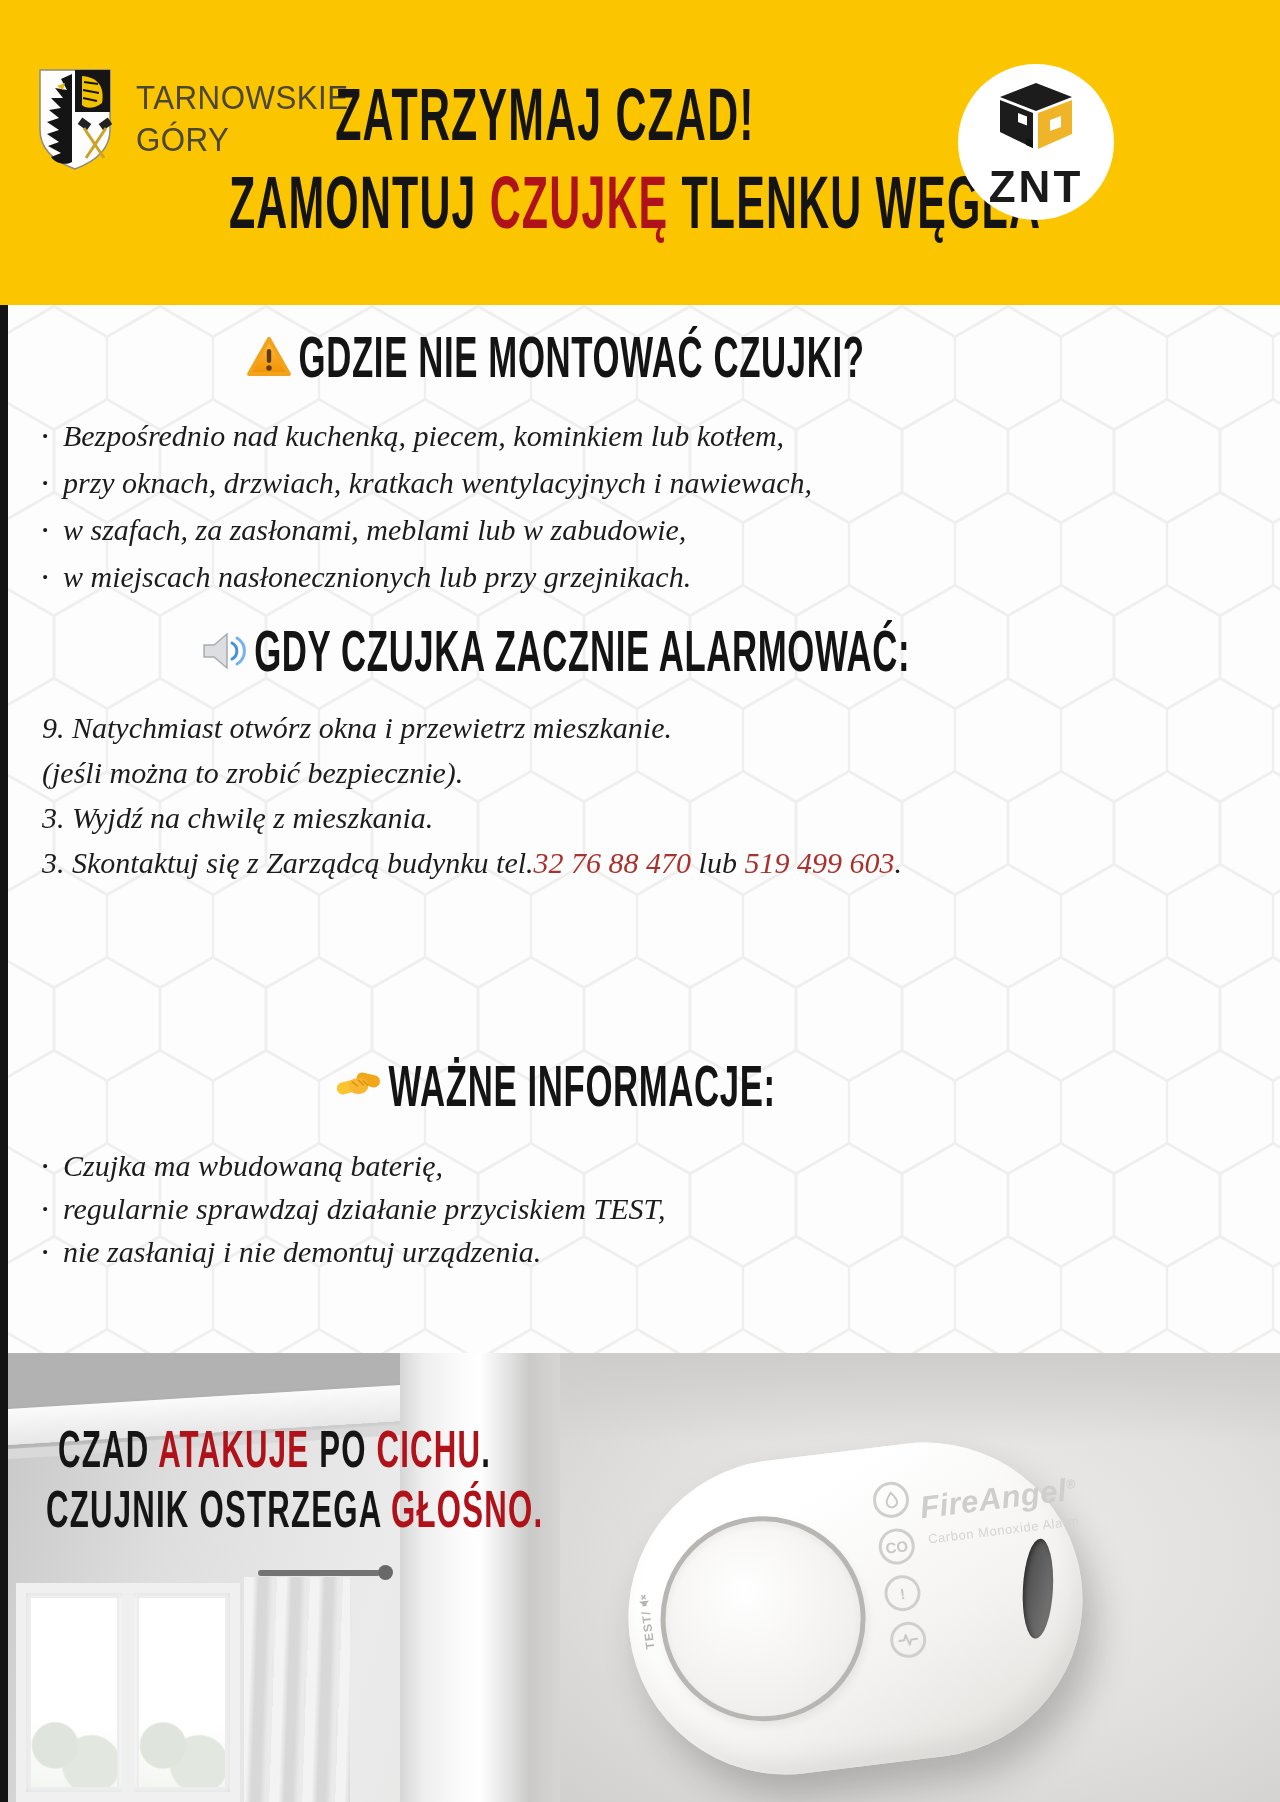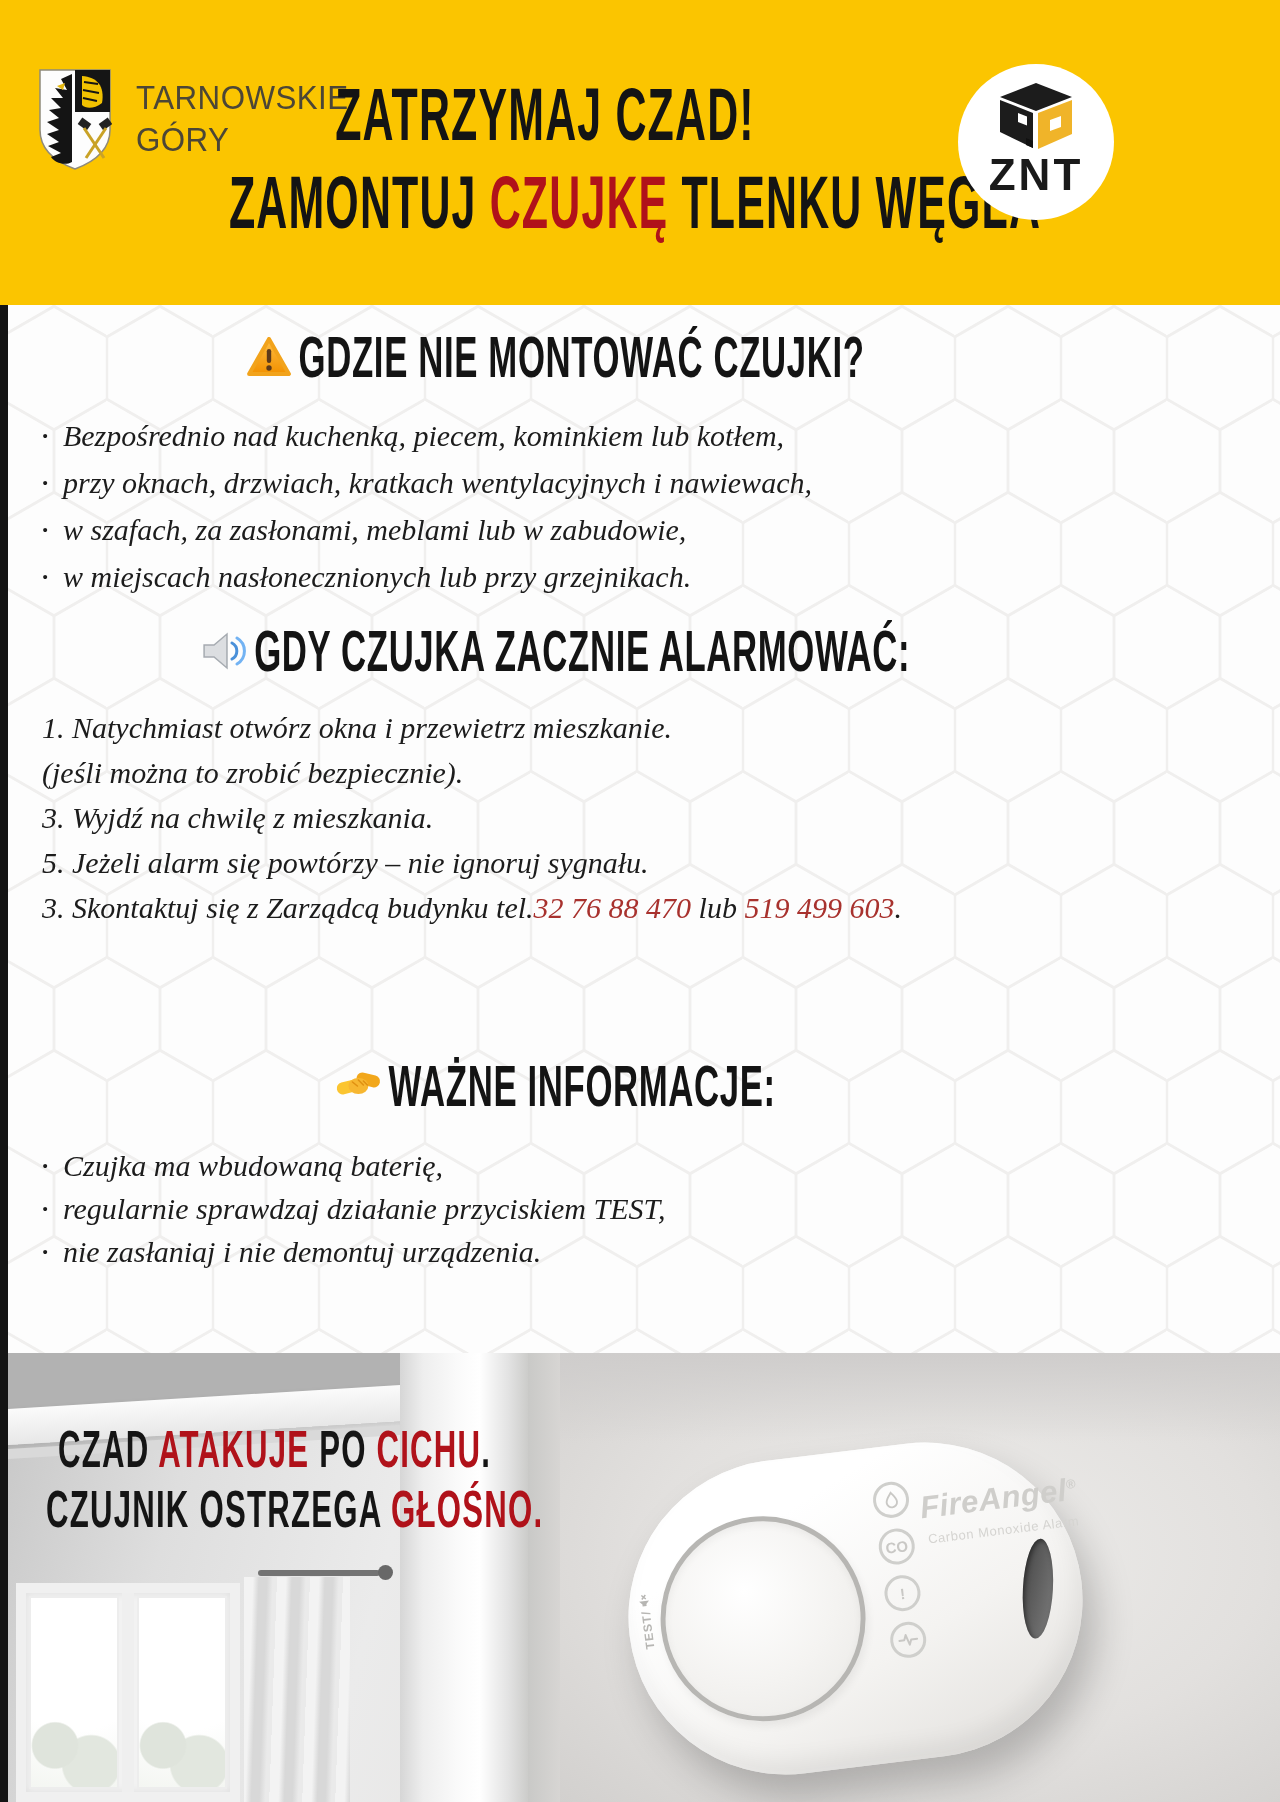--- a/index.html
+++ b/index.html
@@ -16,21 +16,21 @@
           letter-spacing:.5px; transform:scaleX(.92); transform-origin:left top; font-weight:400; }
   .title-row { position:absolute; left:0; width:1090px; text-align:center;
                transform:scaleX(.58); transform-origin:center; white-space:nowrap; }
   .title-row .t { font-size:74px; font-weight:bold; color:#141414; letter-spacing:2px; line-height:74px; }
   .title1 { top:78px; }
   .title2 { top:166px; }
   .red-hl { color:#B0121A; }
   .znt { position:absolute; left:958px; top:64px; width:156px; height:156px; border-radius:50%;
          background:#ffffff; display:flex; flex-direction:column; align-items:center; }
   .znt svg { margin-top:18px; }
-  .znt-label { font-size:44px; font-weight:bold; color:#1a1a1a; letter-spacing:3px; margin-top:0px; }
+  .znt-label { font-size:44px; font-weight:bold; color:#1a1a1a; letter-spacing:3px; margin-top:12px; }
 
   
   .left-strip { position:absolute; left:0; top:305px; width:8px; height:1497px; background:#141414; z-index:60; }
 
   
   .body { position:absolute; left:0; top:305px; width:1280px; height:1048px; background:#fdfdfd; overflow:hidden; }
   .hexbg { position:absolute; left:0; top:0; }
   .sec-heading { position:absolute; left:0; width:1120px; display:flex; align-items:center;
                  justify-content:center; transform:scaleX(.60); transform-origin:center; }
   .sec-heading .hicon { transform:scaleX(1.66); margin-right:26px; flex:0 0 auto; display:flex; }
@@ -203,24 +203,23 @@
         <svg width="48" height="42" viewBox="0 0 48 42">
           <polygon points="4,15 14,15 27,4 27,38 14,27 4,27" fill="#dcdee1" stroke="#a6abb1" stroke-width="1.5"></polygon>
           <path d="M32,13 A9,9 0 0 1 32,29" fill="none" stroke="#4a90d9" stroke-width="3" stroke-linecap="round"></path>
           <path d="M37,8 A15,15 0 0 1 37,34" fill="none" stroke="#73b3f3" stroke-width="3" stroke-linecap="round"></path>
         </svg>
       </span>
       <span class="htxt">GDY CZUJKA ZACZNIE ALARMOWAĆ:</span>
     </div>
 
     <div class="serif-block steps">
-      <div class="ln">1. Natychmiast otwórz okna i przewietrz mieszkanie.</div>
+      <div class="ln">9. Natychmiast otwórz okna i przewietrz mieszkanie.</div>
       <div class="ln">(jeśli można to zrobić bezpiecznie).</div>
       <div class="ln">3. Wyjdź na chwilę z mieszkania.</div>
-      <div class="ln">5. Jeżeli alarm się powtórzy – nie ignoruj sygnału.</div>
       <div class="ln"><span>3. Skontaktuj się z Zarządcą budynku tel.</span><span class="phone">32 76 88 470</span><span> lub </span><span class="phone">519 499 603</span><span>.</span></div>
     </div>
 
     <div class="sec-heading h3row">
       <span class="hicon">
         <svg width="48" height="38" viewBox="0 0 48 38">
           <rect x="1" y="17" width="24" height="12" rx="6" fill="#FBC531" transform="rotate(-14 1 17)"></rect>
           <rect x="23" y="10" width="24" height="12" rx="6" fill="#F2A71B" transform="rotate(14 47 10)"></rect>
           <ellipse cx="24" cy="19" rx="10" ry="8" fill="#F7B731"></ellipse>
           <path d="M18,15 l5,4 M24,13 l5,5 M29,14 l4,4" stroke="#E09112" stroke-width="1.6" fill="none" stroke-linecap="round"></path>

